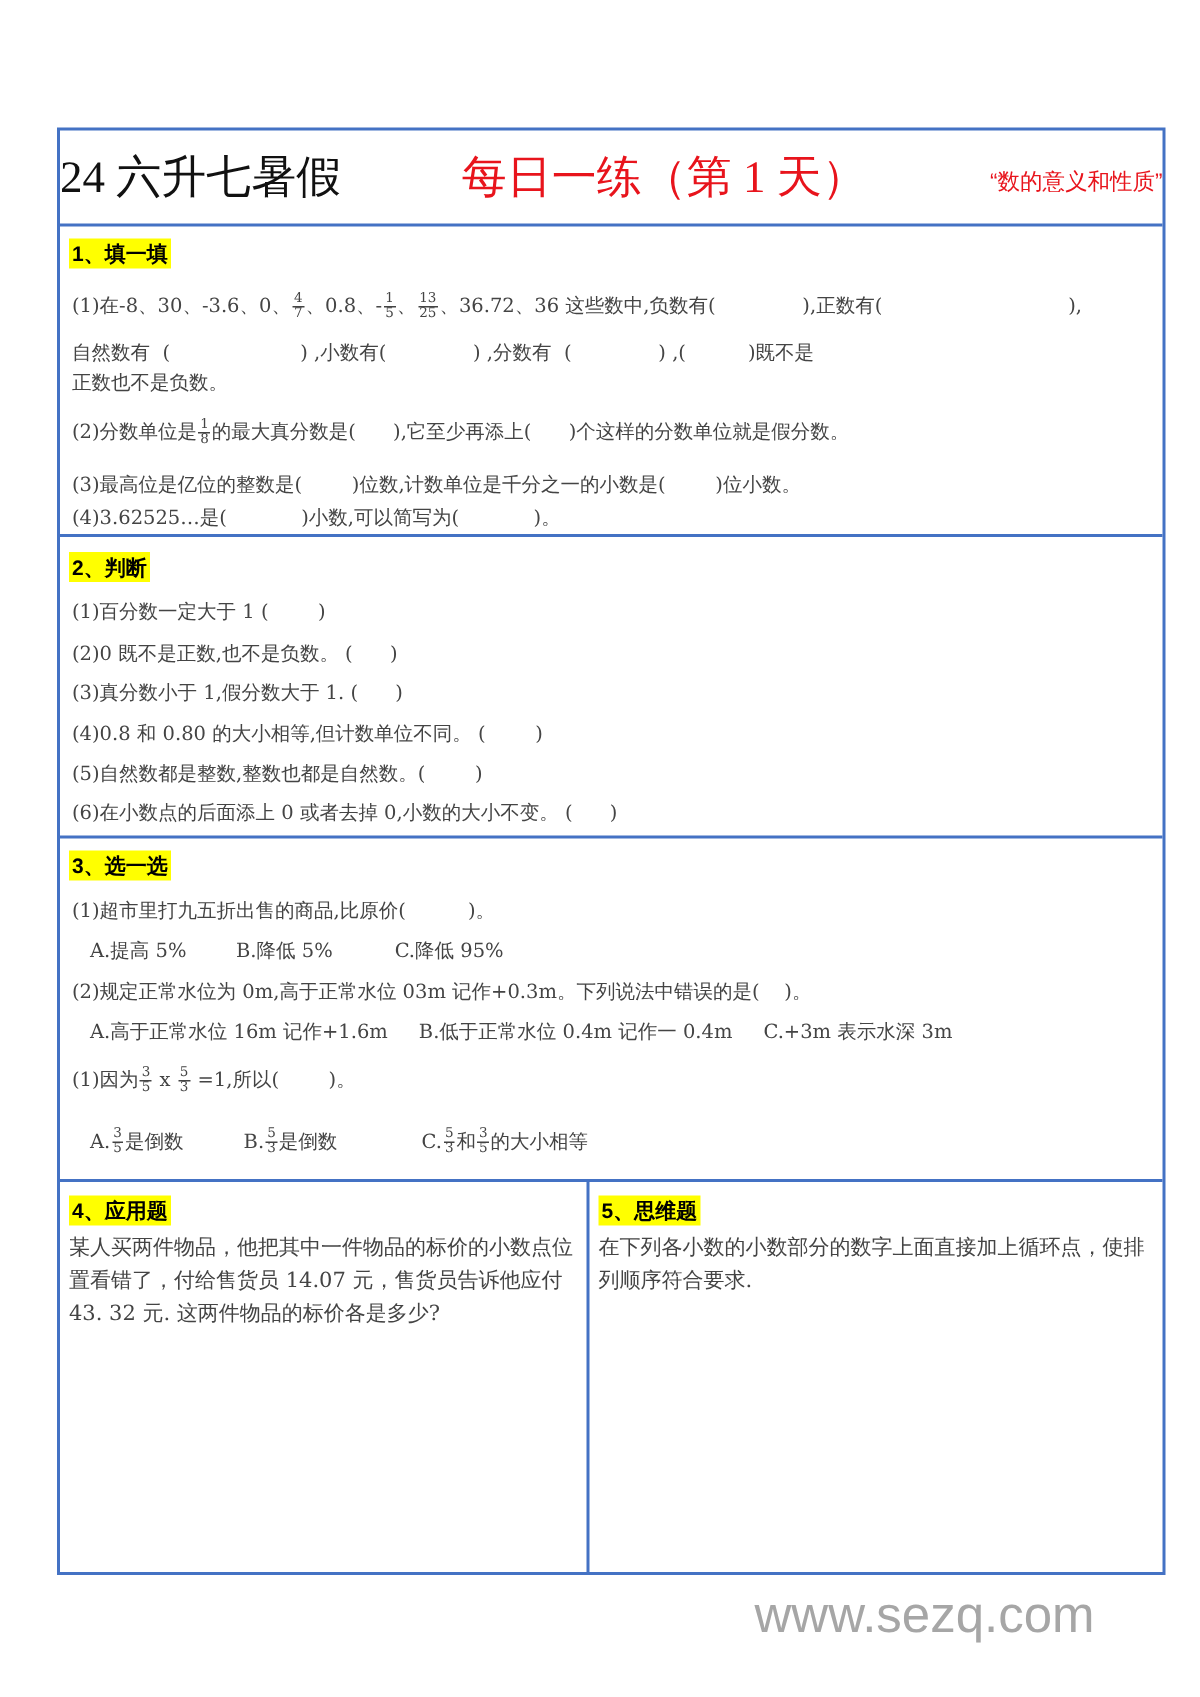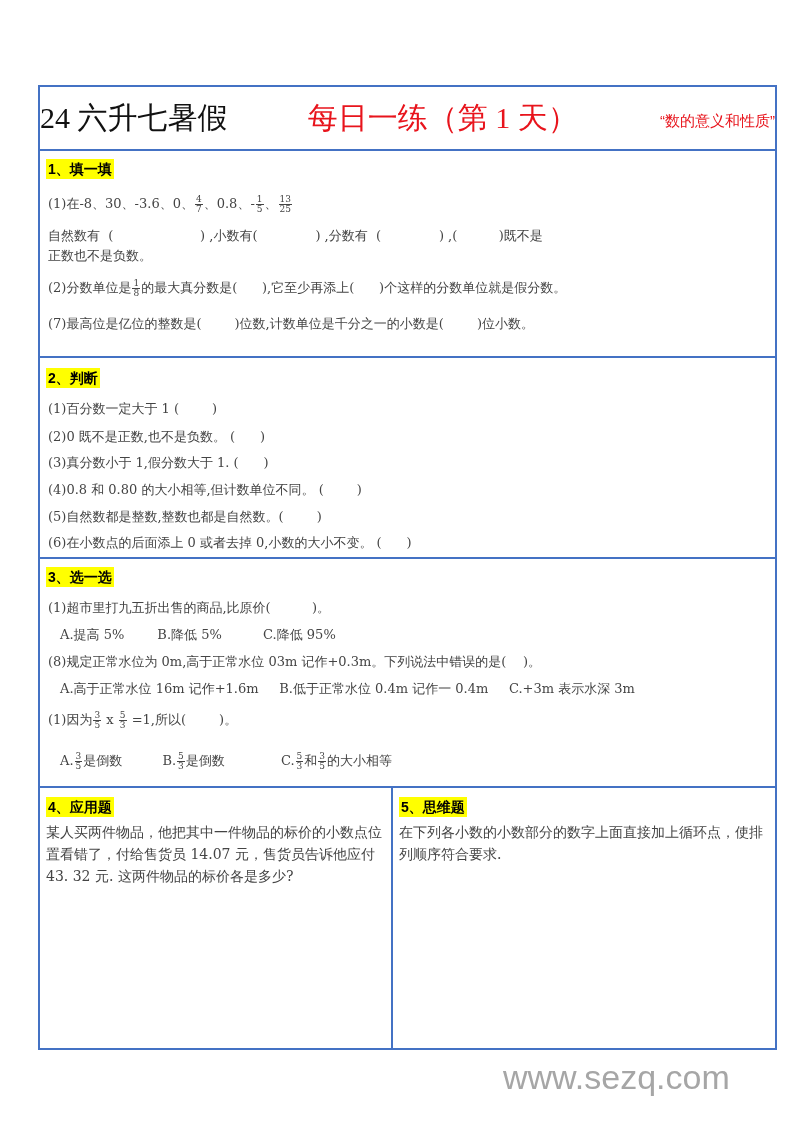--- a/index.html
+++ b/index.html
@@ -40,50 +40,51 @@
     <div class="line" style="top:44px">
       <span>(1)在-8、30、-3.6、0、</span><span class="frac">
           <span class="num">4</span>
           <span>7</span>
         </span><span>、0.8、-</span><span class="frac">
           <span class="num">1</span>
           <span>5</span>
         </span><span>、</span><span class="frac">
           <span class="num">13</span>
           <span>25</span>
-        </span>
+        </span><span style="white-space:pre">、36.72、36 这些数中,负数有(              ),正数有(                              ),</span>
     </div>
     <div class="line" style="top:76px;white-space:pre">自然数有  (                     ) ,小数有(              ) ,分数有  (              ) ,(          )既不是</div>
     <div class="line" style="top:96px">正数也不是负数。</div>
     <div class="line" style="top:128px">
       <span>(2)分数单位是</span><span class="frac">
           <span class="num">1</span>
           <span>8</span>
         </span><span style="white-space:pre">的最大真分数是(      ),它至少再添上(      )个这样的分数单位就是假分数。</span>
     </div>
-    <div class="line" style="top:164px;white-space:pre">(7)最高位是亿位的整数是(        )位数,计数单位是千分之一的小数是(        )位小数。</div>
+    <div class="line" style="top:164px;white-space:pre">(3)最高位是亿位的整数是(        )位数,计数单位是千分之一的小数是(        )位小数。</div>
+    <div class="line" style="top:186px;white-space:pre">(4)3.62525…是(            )小数,可以简写为(            )。</div>
   </div>
   <div class="hline" style="top:269px"></div>
 
   <div class="sec" style="top:271px;height:199px">
     <div class="heading" style="top:10px">2、判断</div>
     <div class="line" style="top:42px;white-space:pre">(1)百分数一定大于 1 (        )</div>
     <div class="line" style="top:70px;white-space:pre">(2)0 既不是正数,也不是负数。 (      )</div>
     <div class="line" style="top:96px;white-space:pre">(3)真分数小于 1,假分数大于 1. (      )</div>
     <div class="line" style="top:123px;white-space:pre">(4)0.8 和 0.80 的大小相等,但计数单位不同。 (        )</div>
     <div class="line" style="top:150px;white-space:pre">(5)自然数都是整数,整数也都是自然数。(        )</div>
     <div class="line" style="top:176px;white-space:pre">(6)在小数点的后面添上 0 或者去掉 0,小数的大小不变。 (      )</div>
   </div>
   <div class="hline" style="top:470px"></div>
 
   <div class="sec" style="top:472px;height:227px">
     <div class="heading" style="top:8px">3、选一选</div>
     <div class="line" style="top:40px;white-space:pre">(1)超市里打九五折出售的商品,比原价(          )。</div>
     <div class="line" style="top:67px;left:20px;white-space:pre">A.提高 5%        B.降低 5%          C.降低 95%</div>
-    <div class="line" style="top:94px;white-space:pre">(8)规定正常水位为 0m,高于正常水位 03m 记作+0.3m。下列说法中错误的是(    )。</div>
+    <div class="line" style="top:94px;white-space:pre">(2)规定正常水位为 0m,高于正常水位 03m 记作+0.3m。下列说法中错误的是(    )。</div>
     <div class="line" style="top:121px;left:20px;white-space:pre">A.高于正常水位 16m 记作+1.6m     B.低于正常水位 0.4m 记作一 0.4m     C.+3m 表示水深 3m</div>
     <div class="line" style="top:152px">
       <span>(1)因为</span><span class="frac">
           <span class="num">3</span>
           <span>5</span>
         </span><span style="white-space:pre"> x </span><span class="frac">
           <span class="num">5</span>
           <span>3</span>
         </span><span style="white-space:pre"> =1,所以(        )。</span>
     </div>

